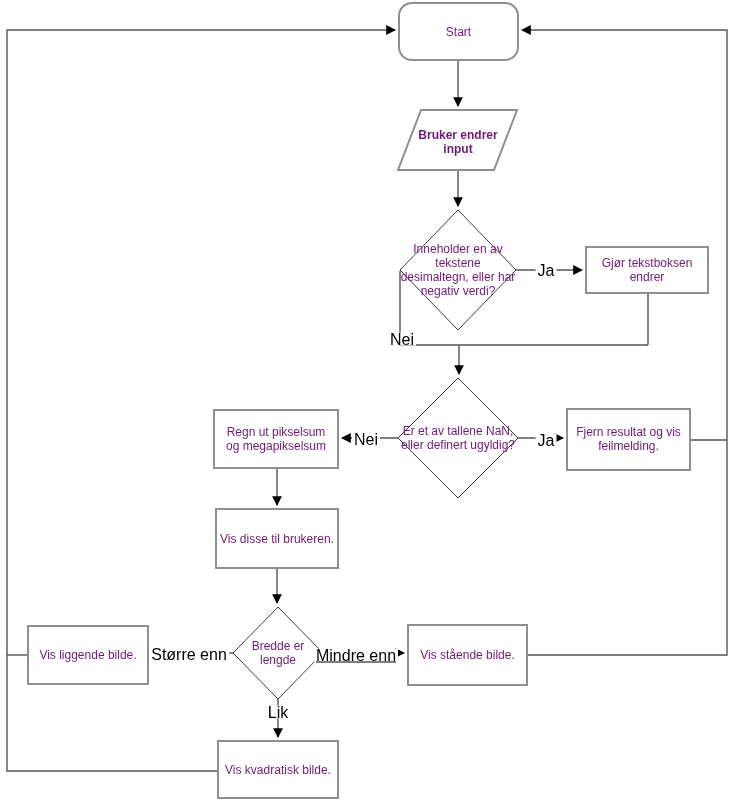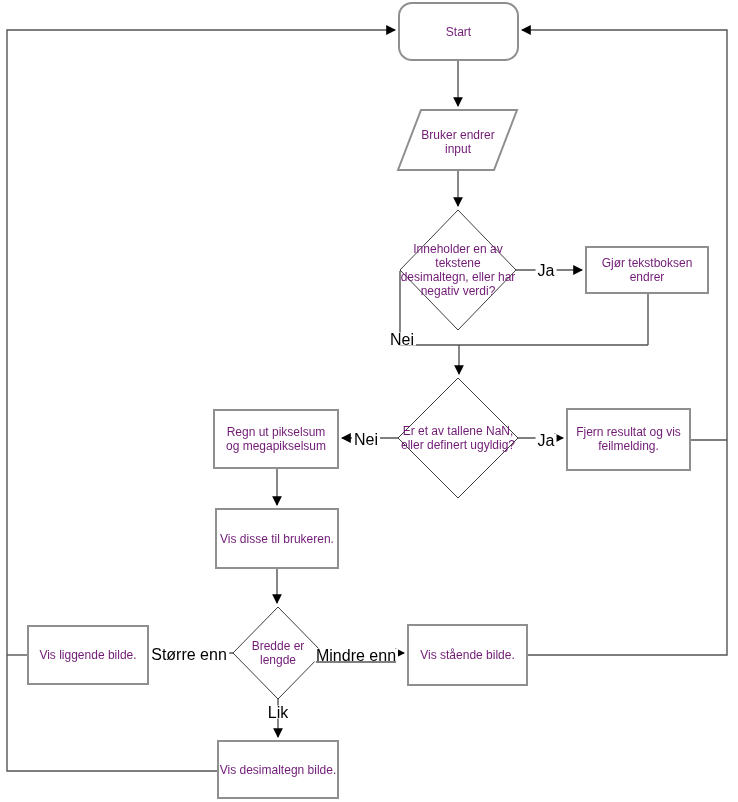--- a/index.html
+++ b/index.html
@@ -92,40 +92,40 @@
       <rect class="shape" x="567" y="409" width="123" height="61"></rect>
       <rect class="shape" x="216" y="509" width="122" height="59"></rect>
       <polygon class="decision" points="278,607 323,653 278,699 233,653"></polygon>
       <rect class="shape" x="28" y="626" width="120" height="58"></rect>
       <rect class="shape" x="408" y="625" width="119" height="60"></rect>
       <rect class="shape" x="218" y="741" width="120" height="57"></rect>
     </g>
   </svg>
 
   <div class="lbl" style="left:399px; top:3px; width:119px; height:57px;">Start</div>
-  <div class="lbl" style="left:408px; top:110px; width:100px; height:63px;">Bruker endrer
+  <div class="lbl" style="left:408px; top:110px; width:100px; height:63px;font-weight:bold;">Bruker endrer
 input</div>
   <div class="lbl" style="left:393px; top:240px; width:130px; height:60px;">Inneholder en av
 tekstene
 desimaltegn, eller har
 negativ verdi?</div>
   <div class="lbl" style="left:586px; top:247px; width:122px; height:46px;">Gjør tekstboksen
 endrer</div>
   <div class="lbl" style="left:388px; top:410px; width:140px; height:56px;">Er et av tallene NaN,
 eller definert ugyldig?</div>
   <div class="lbl" style="left:214px; top:410px; width:124px; height:58px;">Regn ut pikselsum
 og megapikselsum</div>
   <div class="lbl" style="left:567px; top:409px; width:123px; height:59px;">Fjern resultat og vis
 feilmelding.</div>
   <div class="lbl" style="left:216px; top:509px; width:122px; height:59px;">Vis disse til brukeren.</div>
   <div class="lbl" style="left:228px; top:625px; width:100px; height:56px;">Bredde er
 lengde</div>
   <div class="lbl" style="left:28px; top:626px; width:120px; height:58px;">Vis liggende bilde.</div>
   <div class="lbl" style="left:408px; top:625px; width:119px; height:60px;">Vis stående bilde.</div>
-  <div class="lbl" style="left:218px; top:741px; width:120px; height:57px;">Vis desimaltegn bilde.</div>
+  <div class="lbl" style="left:218px; top:741px; width:120px; height:57px;">Vis kvadratisk bilde.</div>
 
   <span class="edge-lbl" style="left:546px; top:270px;">Ja</span>
   <span class="edge-lbl" style="left:402px; top:339px;">Nei</span>
   <span class="edge-lbl" style="left:366px; top:439px;">Nei</span>
   <span class="edge-lbl" style="left:546px; top:440px;">Ja</span>
   <span class="edge-lbl" style="left:189px; top:654px;">Større enn</span>
   <span class="edge-lbl" style="left:356px; top:655px;text-decoration:underline;">Mindre enn</span>
   <span class="edge-lbl" style="left:278px; top:712px;">Lik</span>
 
 </div>

